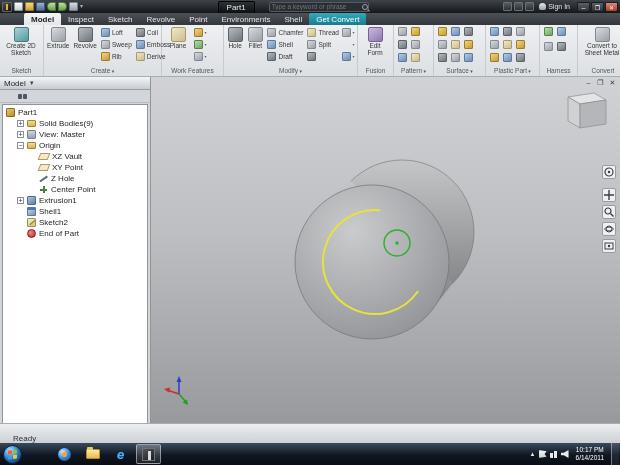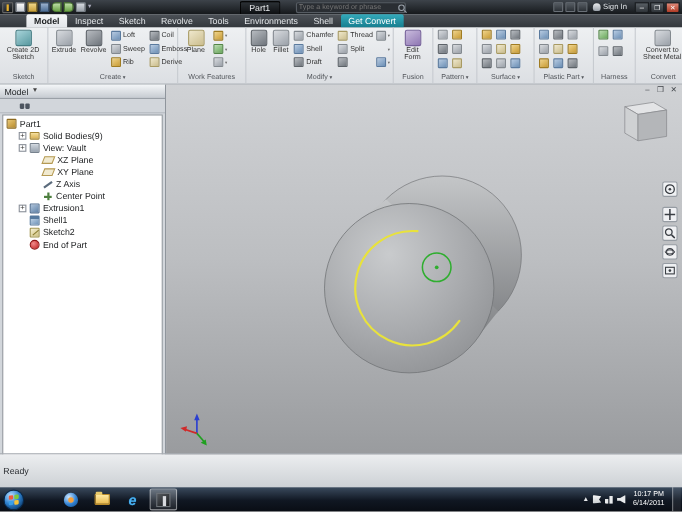--- a/index.html
+++ b/index.html
@@ -101,21 +101,21 @@
   .vp-svg{position:absolute;inset:0;width:100%;height:100%}
   .mdi{position:absolute;top:1px;right:3px;display:flex;gap:3px;color:#3e4247;font-size:7px}
   .mdi span{width:9px;text-align:center;line-height:9px}
   .navbar{position:absolute;right:4px;top:88px;display:flex;flex-direction:column;gap:3px;align-items:center}
   .navbtn{width:14px;height:14px;background:rgba(244,245,247,.9);border:1px solid #969ca3;border-radius:2px;display:flex;align-items:center;justify-content:center}
   .navbtn.first{margin-bottom:6px}
   .viewcube-zone{position:absolute;right:8px;top:6px;width:52px;height:52px}
   .triad{position:absolute;left:12px;bottom:22px;width:34px;height:34px}
 
   
-  .statusbar{position:absolute;left:0;right:0;bottom:22px;height:31px;background:linear-gradient(#eceef0,#cdd1d5);border-top:1px solid #a9adb3;display:flex;align-items:center;font-size:8px;color:#2c2f33;padding:0 3px}
+  .statusbar{position:absolute;left:0;right:0;bottom:22px;height:20px;background:linear-gradient(#eceef0,#cdd1d5);border-top:1px solid #a9adb3;display:flex;align-items:flex-end;font-size:8px;color:#2c2f33;padding:0 13px}
 
   
   .taskbar{position:absolute;left:0;right:0;bottom:0;height:22px;background:linear-gradient(#3a4a5d,#101722 55%,#090d14);display:flex;align-items:center;padding:0 1px;gap:2px}
   .orb{width:19px;height:19px;border-radius:50%;background:radial-gradient(circle at 35% 28%,#bfe2ff,#2f82cf 45%,#0b3a6b 85%);border:1px solid #0a2848;display:flex;align-items:center;justify-content:center;margin-left:2px}
   .flag{display:grid;grid-template-columns:4px 4px;grid-template-rows:4px 4px;gap:1px;transform:skewY(-6deg)}
   .flag i{display:block;border-radius:1px}
   .flag .f1{background:#ef5b3c}.flag .f2{background:#7fca3a}.flag .f3{background:#3aa0e8}.flag .f4{background:#f5c33a}
   .task-icons{display:flex;align-items:center;gap:3px;margin-left:28px}
   .tbtn{width:25px;height:20px;display:flex;align-items:center;justify-content:center;border-radius:2px}
   .tbtn.active{background:linear-gradient(rgba(255,255,255,.28),rgba(255,255,255,.08));border:1px solid rgba(255,255,255,.45)}
@@ -170,21 +170,21 @@
       <span class="wbtn max"></span>
       <span class="wbtn close"></span>
     </span>
   </div>
 
   <div class="tabbar">
     <span class="tab active">Model</span>
     <span class="tab">Inspect</span>
     <span class="tab">Sketch</span>
     <span class="tab">Revolve</span>
-    <span class="tab">Tools</span>
+    <span class="tab">Point</span>
     <span class="tab">Environments</span>
     <span class="tab">Shell</span>
     <span class="tab teal">Get Convert</span>
   </div>
 
   <div class="ribbon">
 
     <div class="rgroup" style="width:44px">
       <div class="rg-body">
         <div class="bigbtn" style="width:38px">
@@ -468,36 +468,41 @@
           <span>Part1</span>
         </div>
         <div class="trow lv1">
           <span class="exp plus"></span>
           <span class="tico folder"></span>
           <span>Solid Bodies(9)</span>
         </div>
         <div class="trow lv1">
           <span class="exp plus"></span>
           <span class="tico view"></span>
-          <span>View: Vault</span>
+          <span>View: Master</span>
+        </div>
+        <div class="trow lv1">
+          <span class="exp minus"></span>
+          <span class="tico folder"></span>
+          <span>Origin</span>
         </div>
         <div class="trow lv2">
           <span class="exp none"></span>
           <span class="tico plane"></span>
-          <span>XZ Plane</span>
+          <span>XZ Vault</span>
         </div>
         <div class="trow lv2">
           <span class="exp none"></span>
           <span class="tico plane"></span>
-          <span>XY Plane</span>
+          <span>XY Point</span>
         </div>
         <div class="trow lv2">
           <span class="exp none"></span>
           <span class="tico axis"></span>
-          <span>Z Axis</span>
+          <span>Z Hole</span>
         </div>
         <div class="trow lv2">
           <span class="exp none"></span>
           <span class="tico cpoint"></span>
           <span>Center Point</span>
         </div>
         <div class="trow lv1">
           <span class="exp plus"></span>
           <span class="tico extr"></span>
           <span>Extrusion1</span>

